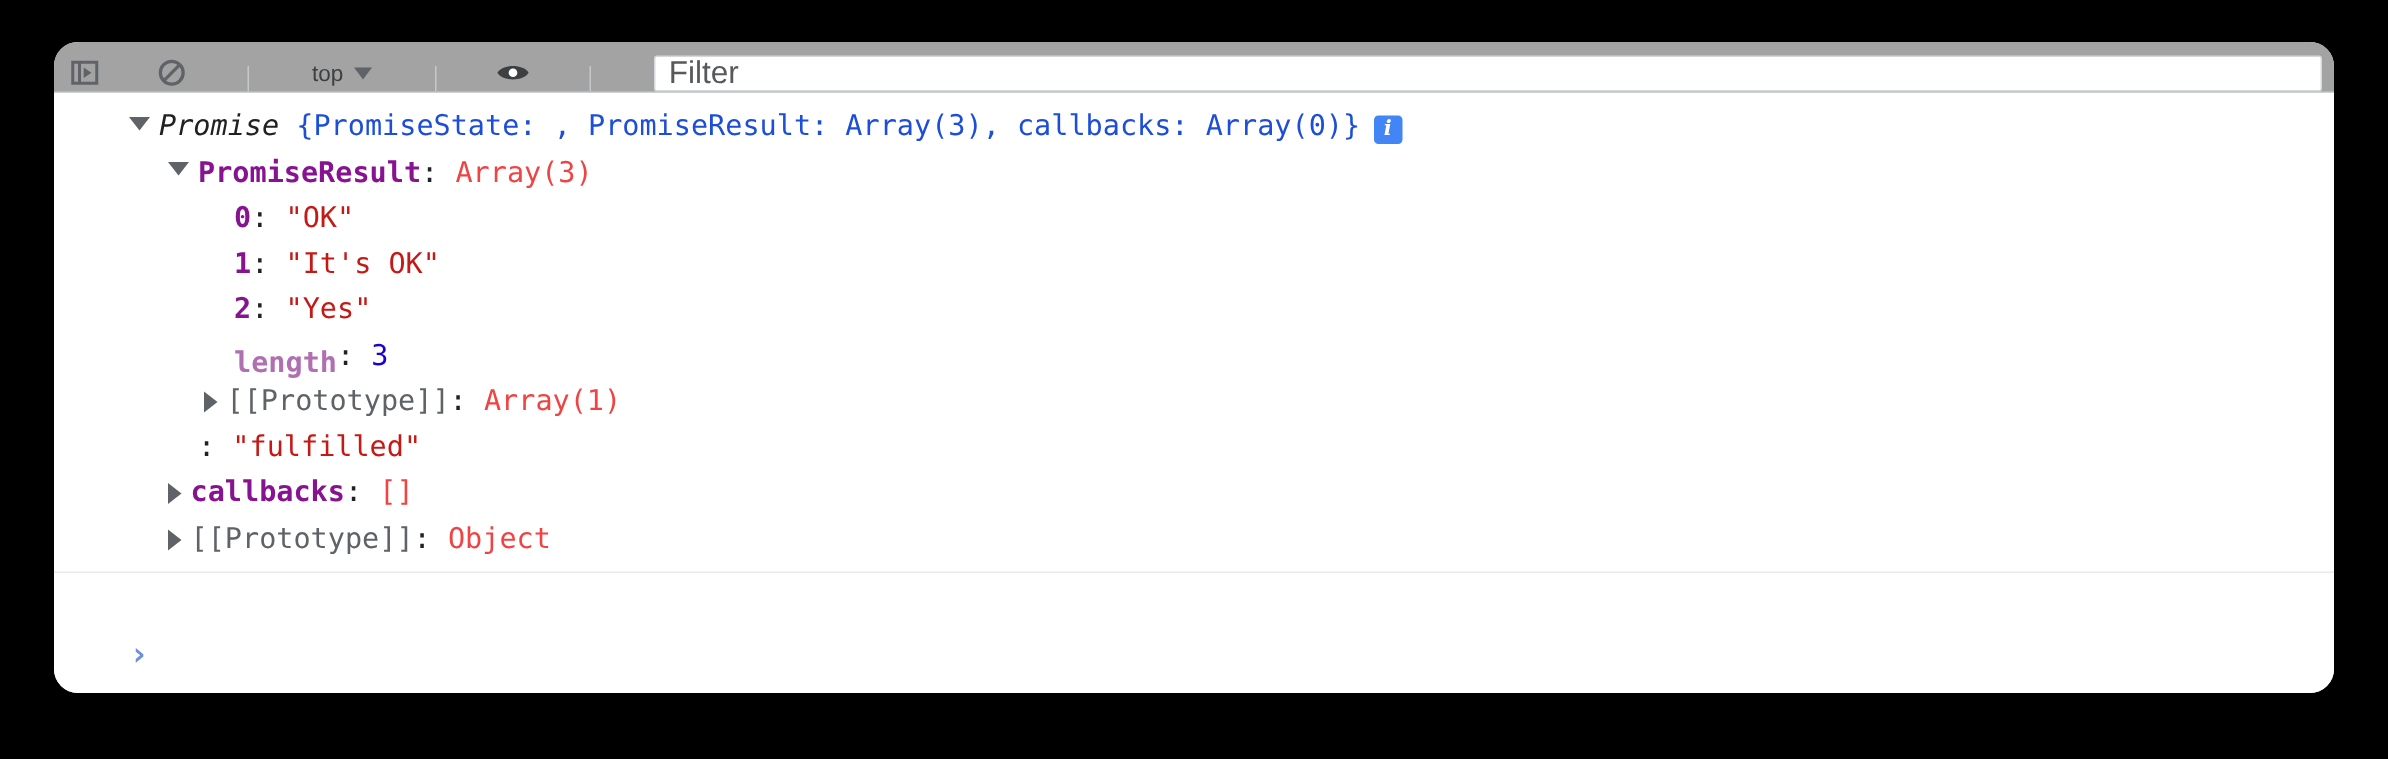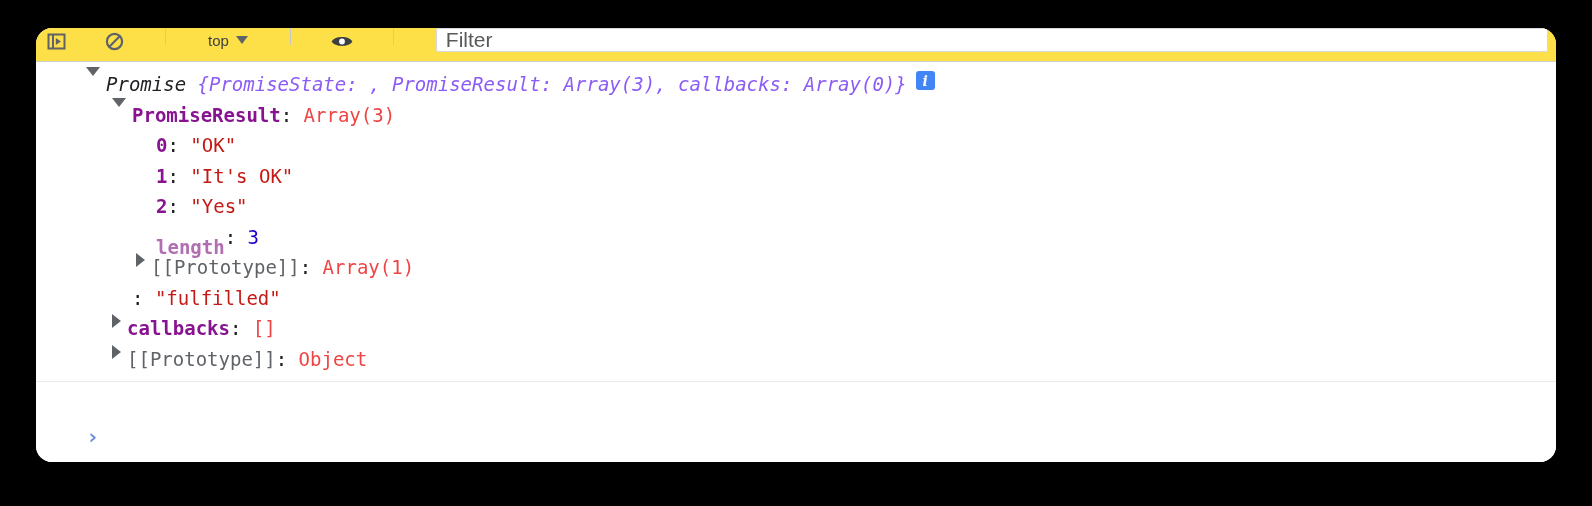--- a/index.html
+++ b/index.html
@@ -24,24 +24,24 @@
     border-radius: 16px;
     overflow: hidden;
     display: flex;
     flex-direction: column;
   }
 
   
   .toolbar {
     height: 34px;
     min-height: 34px;
-    background: #fde047;
+    background: #a3a3a3;
     border-bottom: 1px solid #cdd0d2;
     display: flex;
-    align-items: flex-start;
+    align-items: flex-end;
     padding: 0 6px;
     box-sizing: border-box;
     gap: 30px;
   }
   .tb-btn {
     width: 28px;
     height: 26px;
     display: flex;
     align-items: center;
     justify-content: center;
@@ -107,21 +107,21 @@
     color: #202124;
     overflow: hidden;
     position: relative;
   }
   .msg-group {
     border-bottom: 1px solid #e8eaed;
     padding-bottom: 7px;
   }
   .cline {
     display: flex;
-    align-items: flex-start;
+    align-items: center;
     white-space: pre;
     height: 30.5px;
   }
 
   
   .ind0 { padding-left: 50px; }
   .ind1 { padding-left: 76px; }
   .ind2 { padding-left: 100px; }
 
   .tri {
@@ -143,21 +143,21 @@
     border-left: 9px solid #5f6368;
     top: 1px;
   }
   .tri-spacer {
     display: inline-block;
     width: 20px;
     flex: 0 0 auto;
   }
 
   .t-obj-name   { font-style: italic; color: #202124; }
-  .t-preview    { font-style: italic; color: #8b5cf6; }
+  .t-preview    { color: #1d4ed8; }
   .t-str-italic { font-style: italic; color: #c41a16; }
   .t-prop       { font-weight: bold; color: #881391; }
   .t-prop-dim   { font-weight: bold; color: #b06fb0; margin-top: 10px; }
   .t-punct      { color: #202124; }
   .t-plain      { color: #ef4444; }
   .t-string     { color: #c41a16; }
   .t-number     { color: #1c00cf; }
   .t-internal   { color: #5f6368; }
 
   .info-badge {

